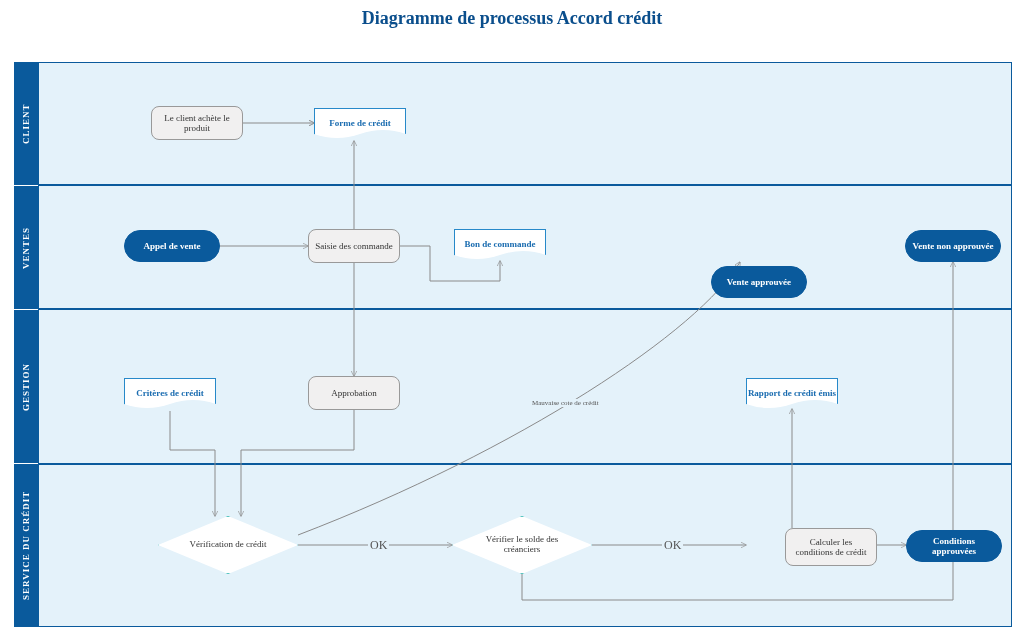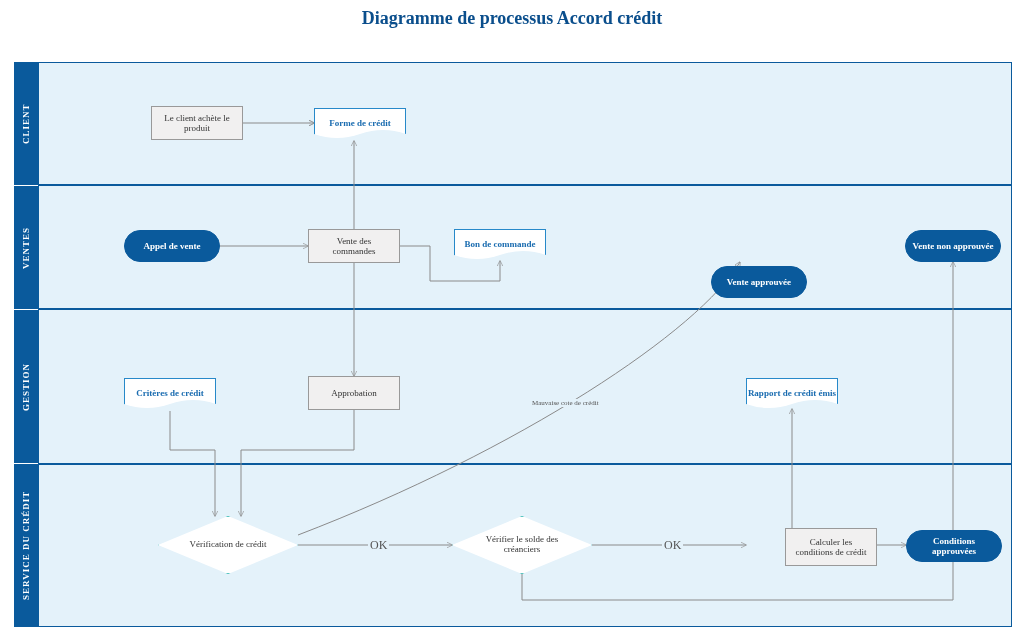--- a/index.html
+++ b/index.html
@@ -59,21 +59,21 @@
     line-height: 1.15;
     text-align: center;
     display: flex;
     align-items: center;
     justify-content: center;
     box-sizing: border-box;
   }
   .process {
     background: #f1f0f0;
     border: 1px solid #999;
-    border-radius: 0;
+    border-radius: 8px;
     color: #333;
     padding: 2px 6px;
     width: 92px;
     height: 34px;
   }
   .terminator {
     background: #0a5a9c;
     border: 1px solid #0a5a9c;
     border-radius: 16px;
     color: #ffffff;
@@ -199,21 +199,21 @@
 
     <line x1="838" y1="545" x2="906" y2="545" marker-end="url(#arrow)"></line>
 
     <polyline points="546,244 560,244 560,330 330,330 330,400" style="display:none"></polyline>
   </svg>
 
   <div class="node process" style="left:151px; top:106px;">Le client achète le produit</div>
   <div class="node document" style="left:314px; top:108px;">Forme de crédit</div>
 
   <div class="node terminator" style="left:124px; top:230px;">Appel de vente</div>
-  <div class="node process" style="left:308px; top:229px;">Vente des commandes</div>
+  <div class="node process" style="left:308px; top:229px;">Saisie des commande</div>
   <div class="node document" style="left:454px; top:229px;">Bon de commande</div>
   <div class="node terminator" style="left:711px; top:230px;margin-top:36px;">Vente approuvée</div>
   <div class="node terminator" style="left:905px; top:230px;">Vente non approuvée</div>
 
   <div class="node document" style="left:124px; top:378px;">Critères de crédit</div>
   <div class="node process" style="left:308px; top:376px;">Approbation</div>
   <div class="node document" style="left:746px; top:378px;">Rapport de crédit émis</div>
 
   <div class="diamond-wrap" style="left:158px; top:516px;">
     <div class="diamond"></div>

